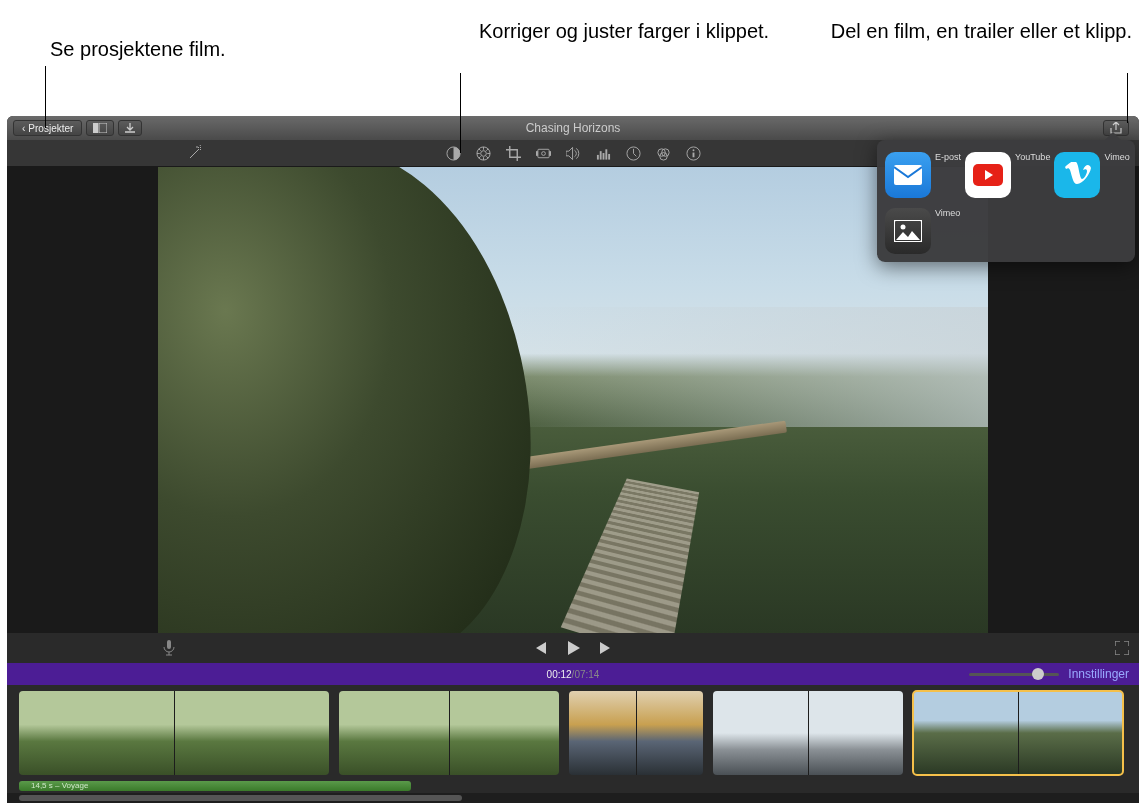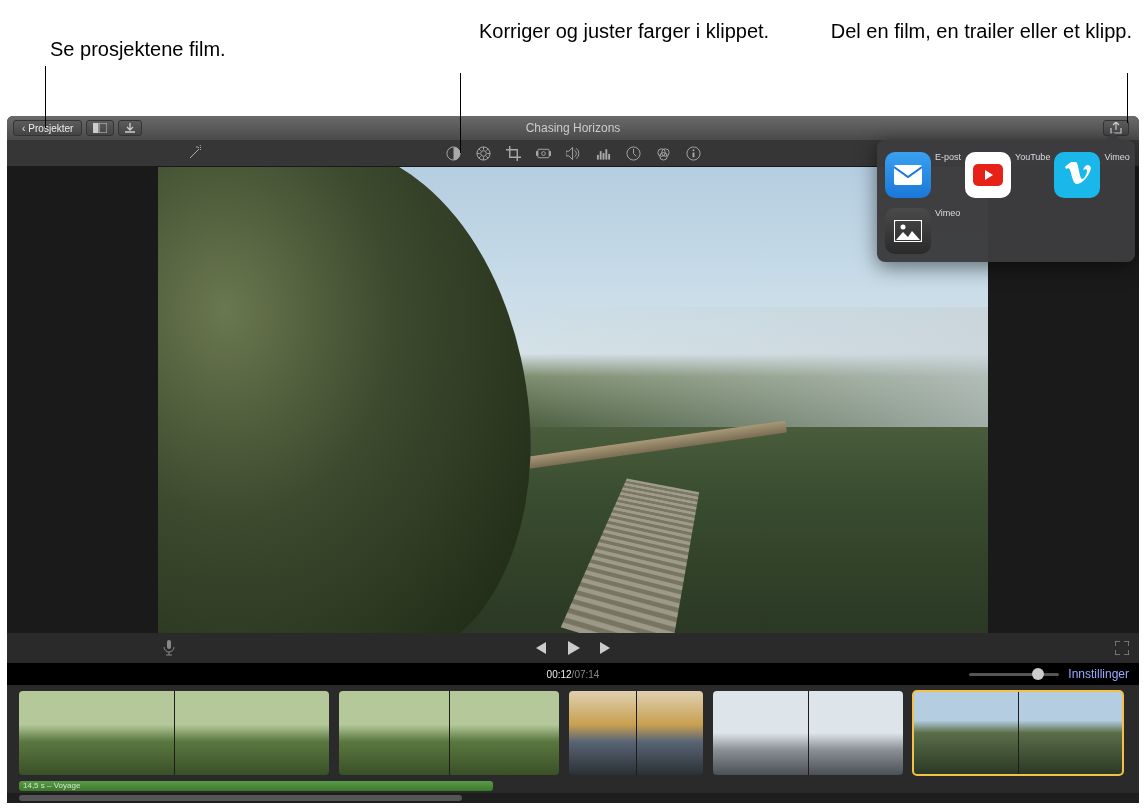--- a/index.html
+++ b/index.html
@@ -174,21 +174,21 @@
     .play-btn { color: #ccc; cursor: pointer; }
     .fullscreen-icon {
       position: absolute;
       right: 10px;
       color: #888;
       cursor: pointer;
     }
     
     .timecode-bar {
       height: 22px;
-      background: #000000;
+      background: #4c1d95;
       display: flex;
       align-items: center;
       justify-content: center;
       position: relative;
       font-size: 10px;
     }
     .timecode-bar .tc-current { color: #eee; }
     .timecode-bar .tc-total { color: #888; }
     .zoom-slider {
       position: absolute;
@@ -247,26 +247,26 @@
       width: 1px;
       background: rgba(0,0,0,0.3);
     }
     .audio-strip {
       height: 12px;
       background: #2a2a2a;
       padding: 0 12px;
     }
     .audio-track {
       height: 10px;
-      width: 474px;
+      width: 392px;
       background: linear-gradient(#5a9a4a, #3a7a2a);
       border-radius: 3px;
       font-size: 8px;
       color: #cfe8c8;
-      padding-left: 4px;
+      padding-left: 12px;
       line-height: 10px;
     }
     .scrollbar-strip {
       height: 10px;
       background: #1e1e1e;
       padding: 2px 12px;
     }
     .scrollbar-thumb {
       height: 6px;
       width: 40%;

